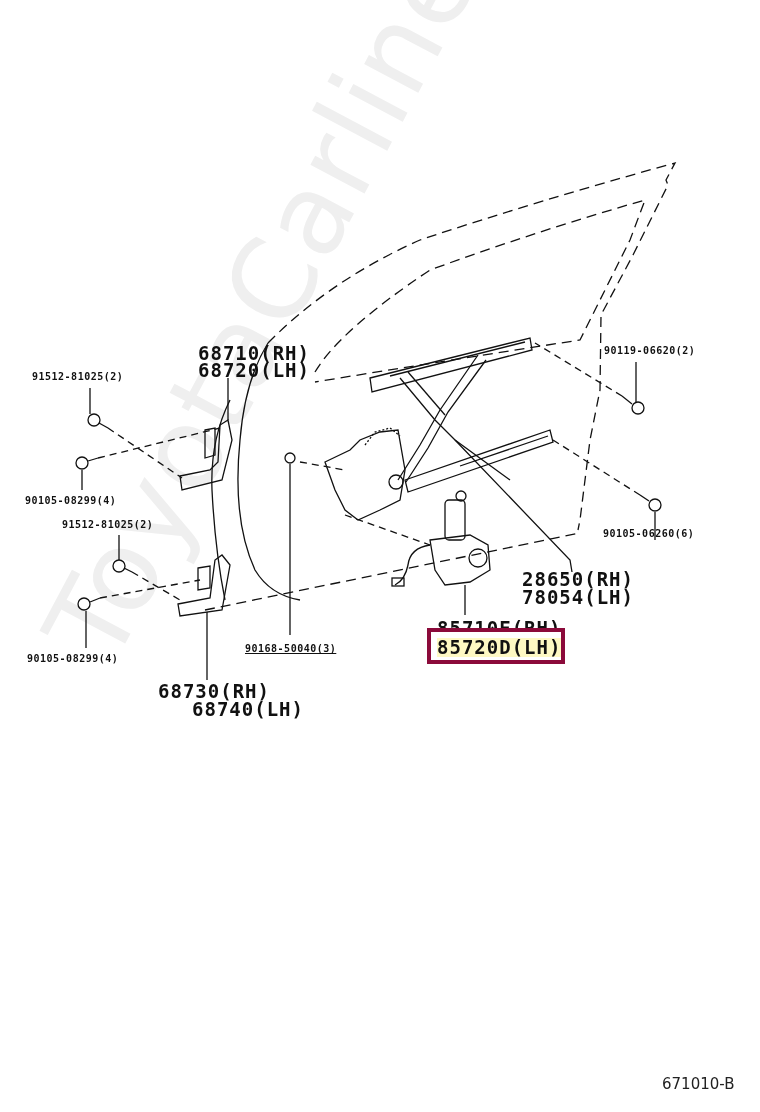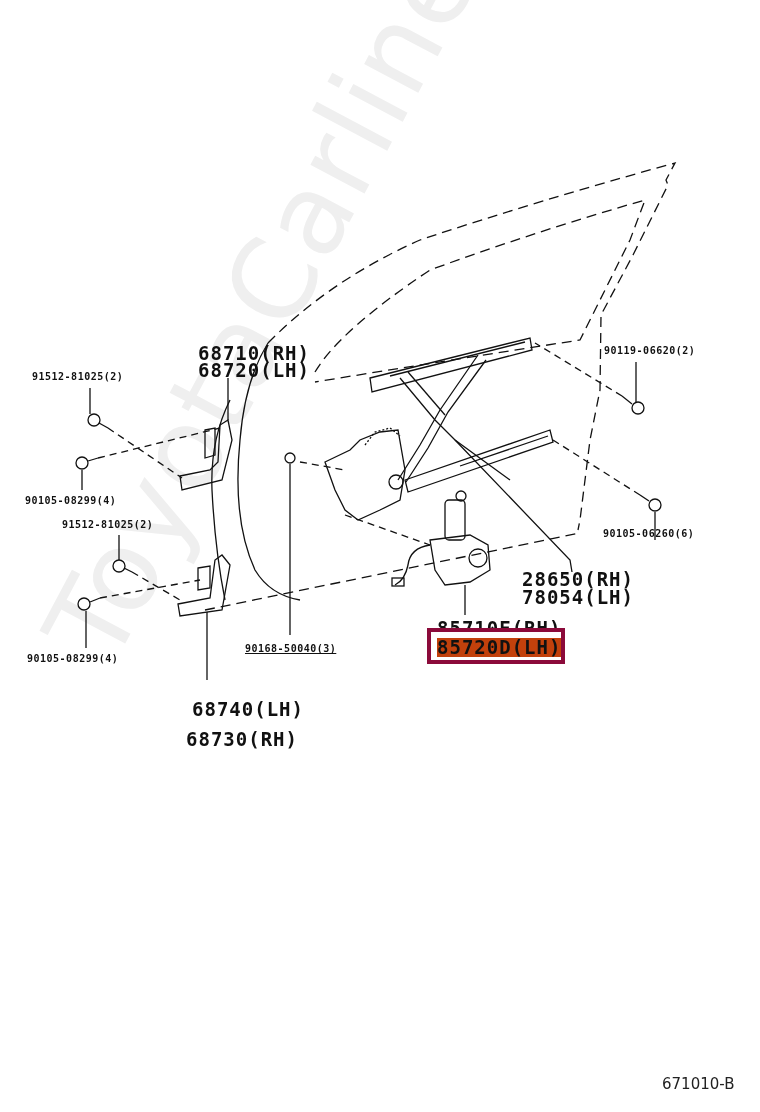--- a/index.html
+++ b/index.html
@@ -100,29 +100,29 @@
   </svg>
 
   <div class="label big" style="left:198px; top:344px;">68710(RH)</div>
   <div class="label big" style="left:198px; top:361px;">68720(LH)</div>
 
   <div class="label" style="left:32px; top:368px;">91512-81025(2)</div>
   <div class="label" style="left:25px; top:492px;">90105-08299(4)</div>
   <div class="label" style="left:62px; top:516px;">91512-81025(2)</div>
   <div class="label" style="left:27px; top:650px;">90105-08299(4)</div>
 
-  <div class="label big" style="left:186px; top:682px;margin-top:48px;">68730(RH)</div>
+  <div class="label big" style="left:158px; top:682px;">68730(RH)</div>
   <div class="label big" style="left:170px; top:700px;margin-left:22px;">68740(LH)</div>
 
   <div class="label" style="left:245px; top:640px;text-decoration:underline;">90168-50040(3)</div>
 
   <div class="label" style="left:604px; top:342px;">90119-06620(2)</div>
   <div class="label" style="left:603px; top:525px;">90105-06260(6)</div>
 
   <div class="label big" style="left:522px; top:570px;">28650(RH)</div>
   <div class="label big" style="left:522px; top:588px;">78054(LH)</div>
 
   <div class="label big" style="left:437px; top:619px; clip-path: inset(0 0 40% 0);">85710E(RH)</div>
   <div class="highlight" style="left:427px; top:628px; width:130px; height:28px;"></div>
-  <div class="label big" style="left:437px; top:638px; background:#c2410c; z-index:4;">85720D(LH)</div>
+  <div class="label big" style="left:437px; top:638px; background:#fef9c3; z-index:4;">85720D(LH)</div>
 
   <div class="diagram-code">671010-B</div>
 </div>
 
 </body></html>

